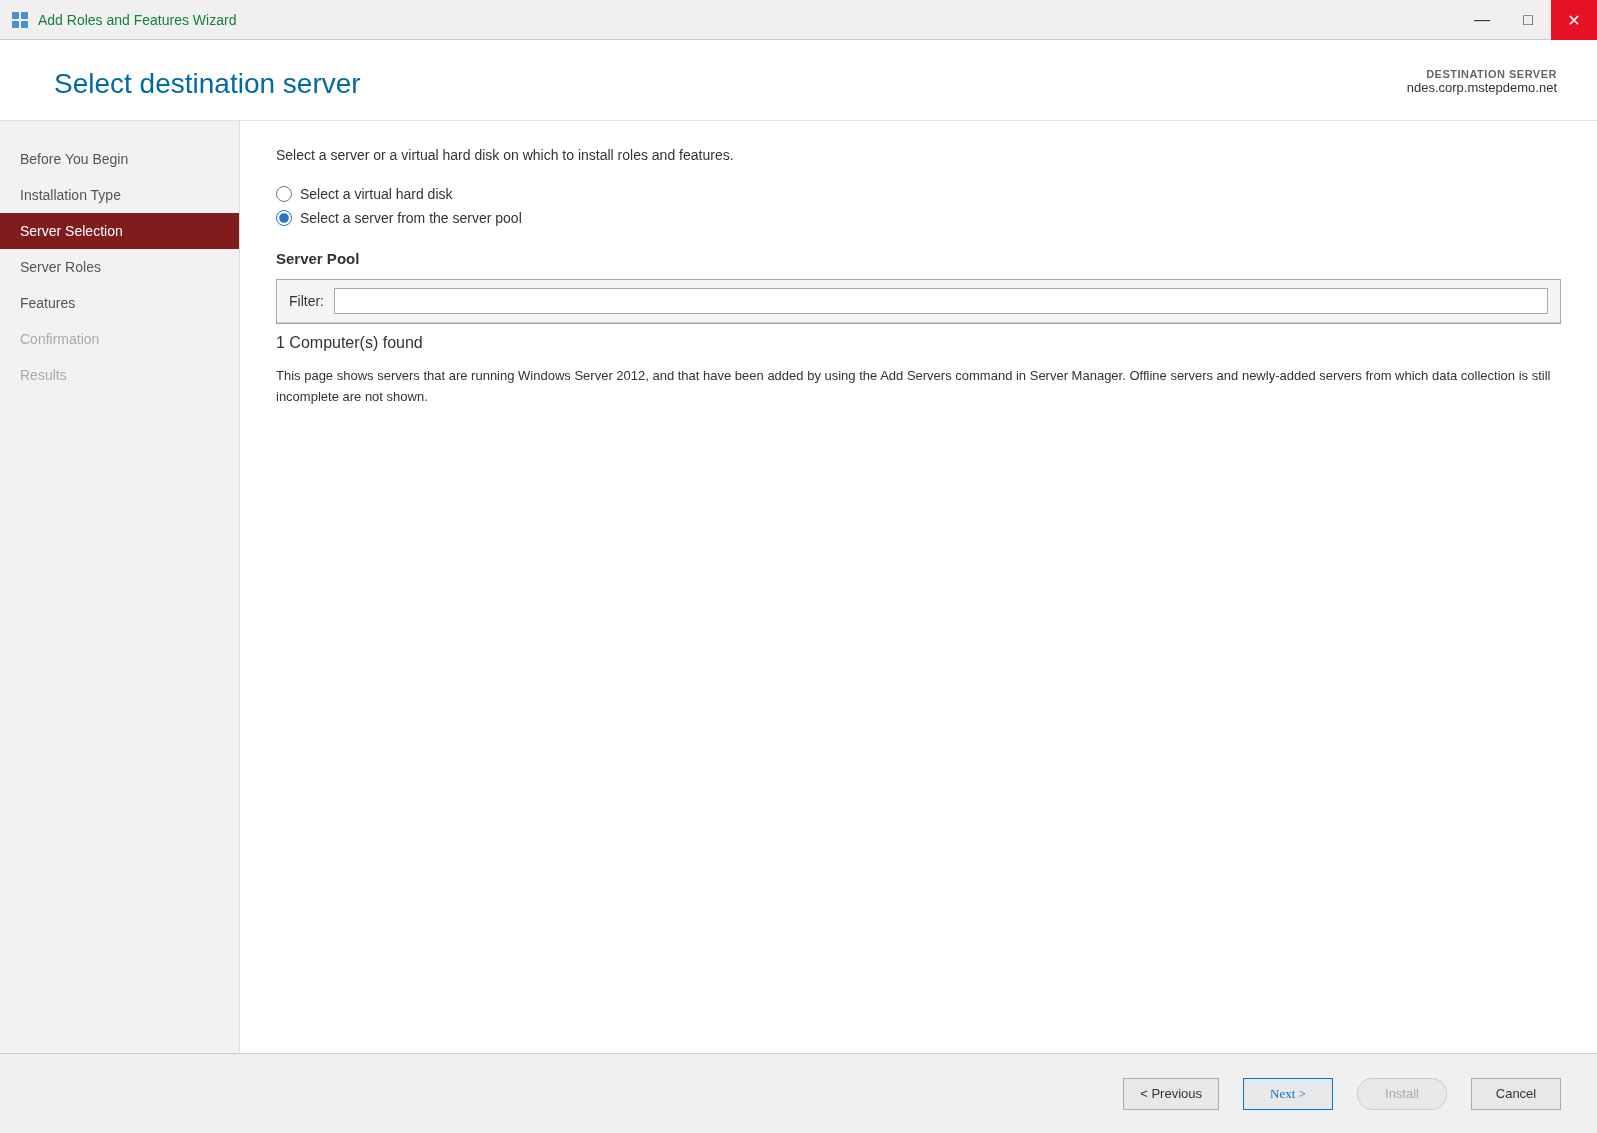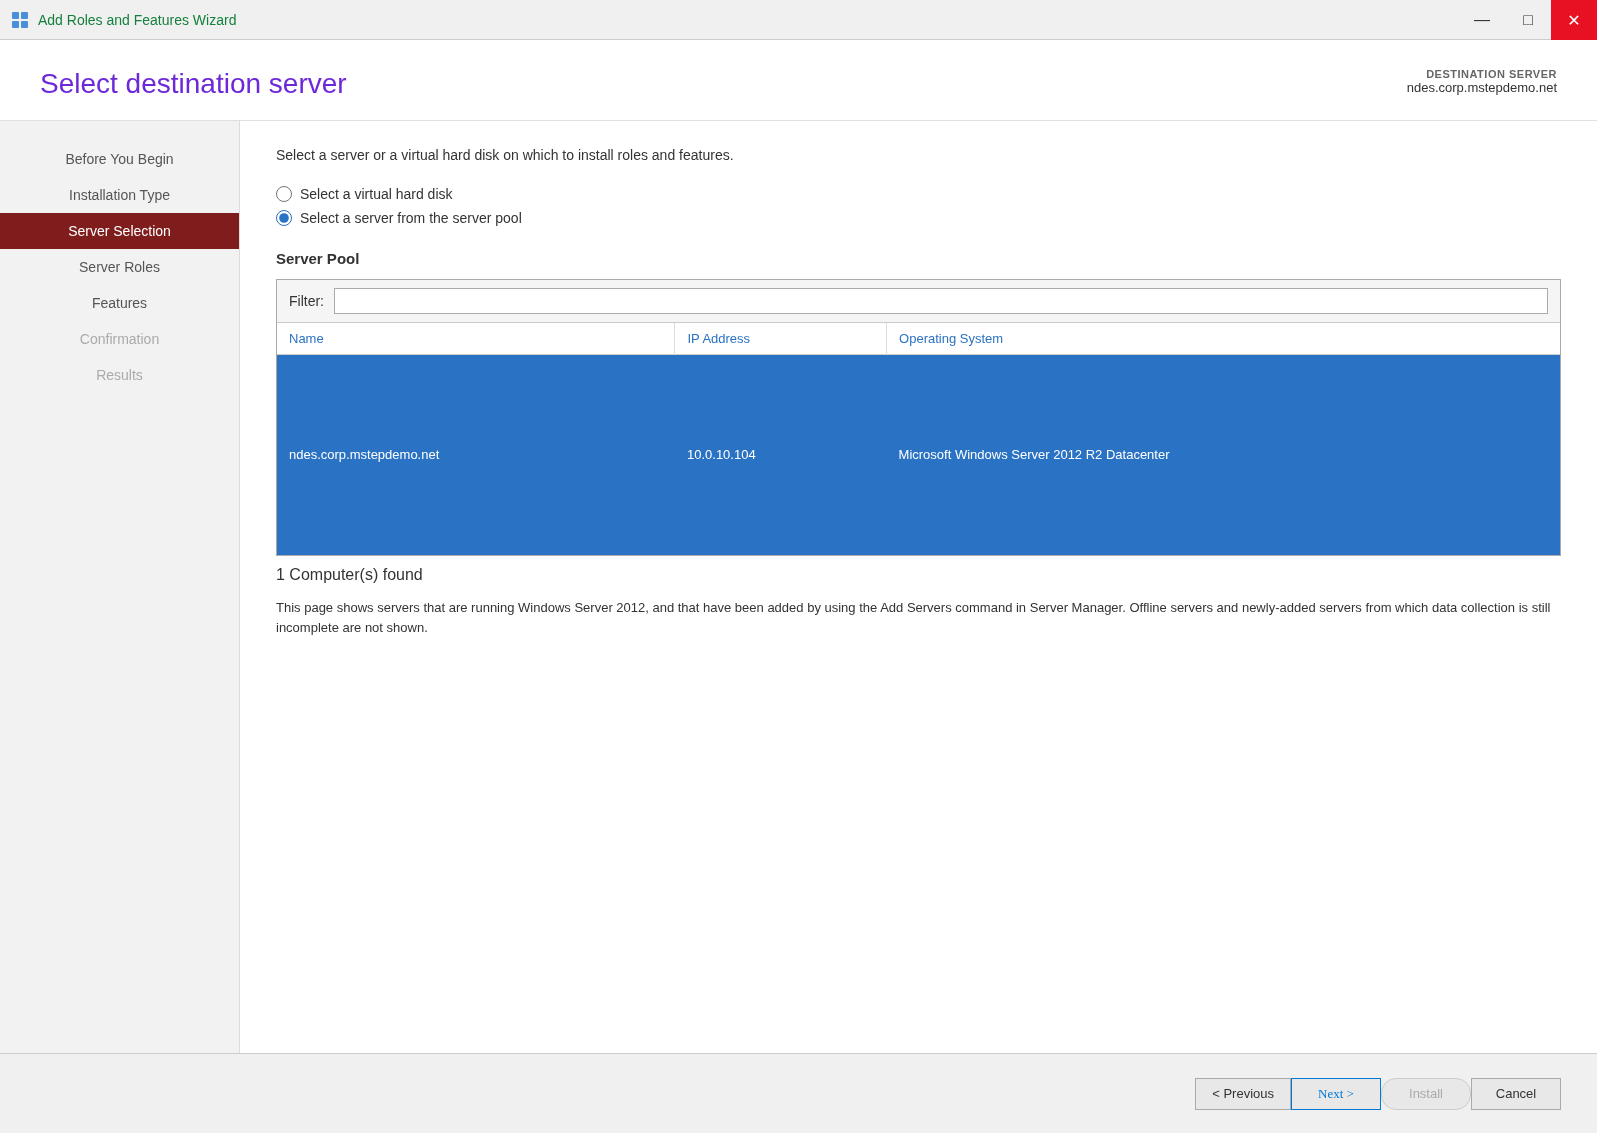--- a/index.html
+++ b/index.html
@@ -71,21 +71,22 @@
       background: white;
       padding: 28px 40px 20px 40px;
       display: flex;
       justify-content: space-between;
       align-items: flex-start;
       border-bottom: 1px solid #e0e0e0;
     }
     .wizard-title {
       font-size: 28px;
       font-weight: 300;
-      color: #6d28d9;
+      color: #0369a1;
+      margin-left: 14px;
     }
     .destination-server {
       text-align: right;
     }
     .destination-label {
       font-size: 11px;
       color: #666;
       font-weight: 600;
       letter-spacing: 0.5px;
       text-transform: uppercase;
@@ -102,21 +103,20 @@
       overflow: hidden;
     }
 
     
     .wizard-sidebar {
       width: 240px;
       background: #f2f2f2;
       border-right: 1px solid #ddd;
       padding: 20px 0;
       flex-shrink: 0;
-      text-align: center;
     }
     .sidebar-item {
       padding: 10px 20px;
       font-size: 14px;
       color: #555;
       cursor: pointer;
     }
     .sidebar-item.active {
       background: #7f1d1d;
       color: white;
@@ -243,21 +243,21 @@
     }
 
     
     .wizard-footer {
       background: #f0f0f0;
       border-top: 1px solid #ccc;
       padding: 16px 36px;
       display: flex;
       justify-content: flex-end;
       align-items: center;
-      gap: 0;
+      gap: 24px;
       flex-shrink: 0;
       height: 80px;
     }
 
     .footer-btn {
       min-width: 90px;
       height: 32px;
       padding: 0 16px;
       font-size: 13px;
       border: 1px solid #aaa;
@@ -334,36 +334,20 @@
         </label>
       </div>
 
       <div class="section-title">Server Pool</div>
 
       <div class="server-pool-container">
         <div class="filter-row">
           <span class="filter-label">Filter:</span>
           <input class="filter-input" type="text" style="">
         </div>
-        <table class="server-table">
-          <thead>
-            <tr>
-              <th>Name</th>
-              <th>IP Address</th>
-              <th>Operating System</th>
-            </tr>
-          </thead>
-          <tbody class="server-table-body">
-            <tr class="selected">
-              <td>ndes.corp.mstepdemo.net</td>
-              <td>10.0.10.104</td>
-              <td>Microsoft Windows Server 2012 R2 Datacenter</td>
-            </tr>
-          </tbody>
-        </table>
       </div>
 
       <p class="computers-found">1 Computer(s) found</p>
       <p class="info-text">This page shows servers that are running Windows Server 2012, and that have been added by using the Add Servers command in Server Manager. Offline servers and newly-added servers from which data collection is still incomplete are not shown.</p>
     </div>
   </div>
 
   <div class="wizard-footer">
     <button class="footer-btn">&lt; Previous</button>
     <button class="footer-btn primary">Next &gt;</button>

